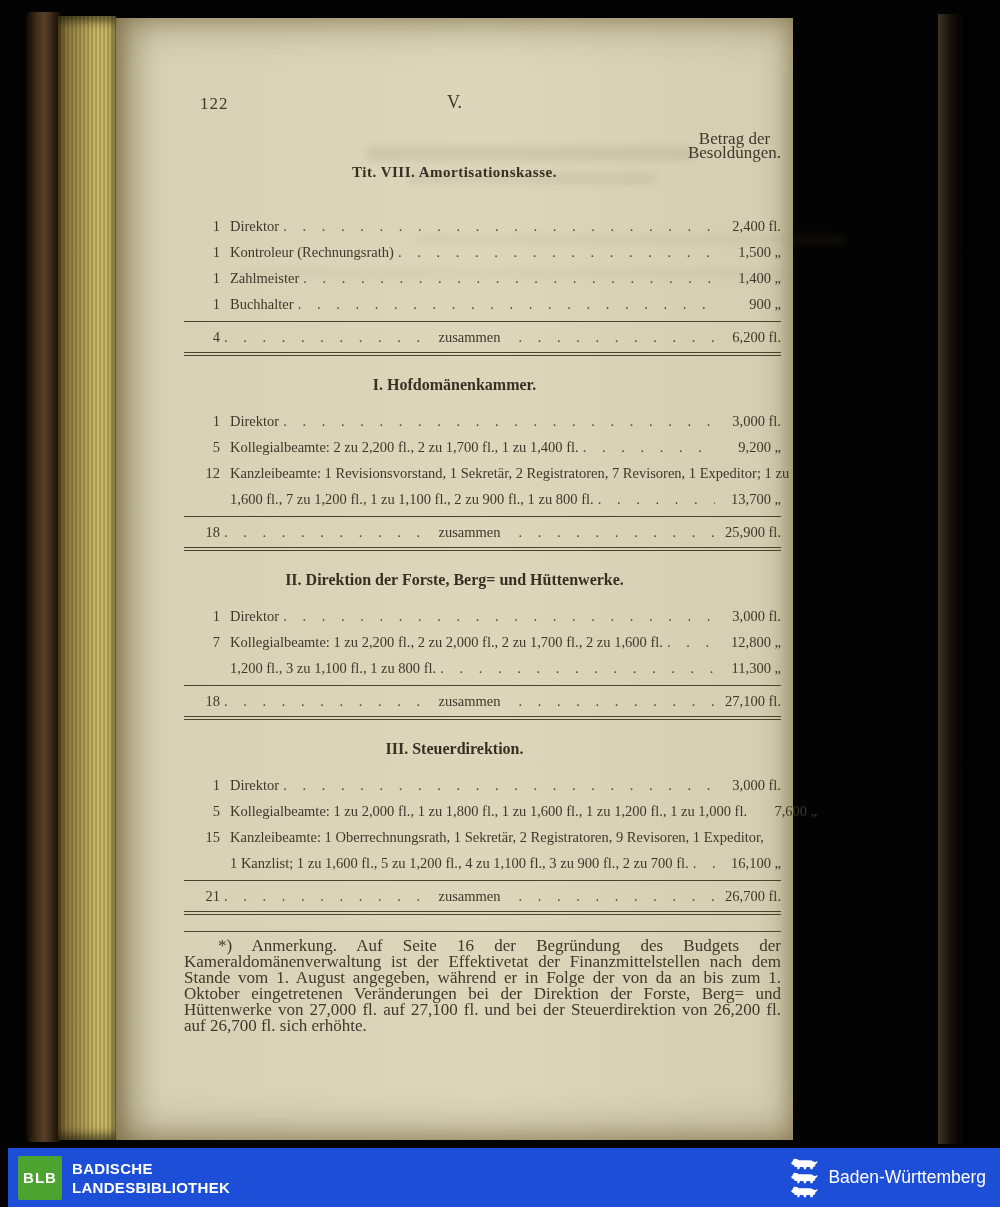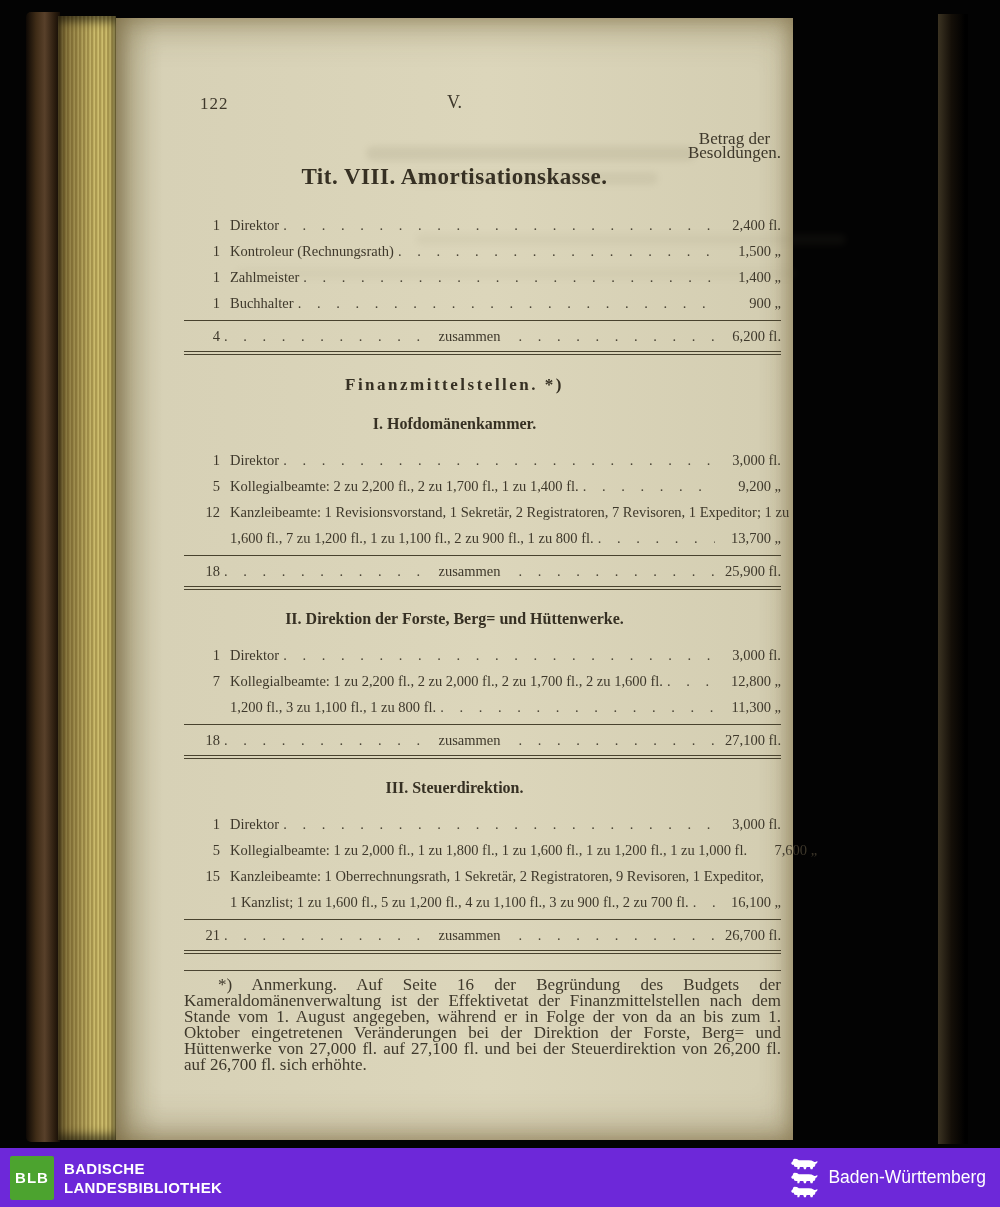--- a/index.html
+++ b/index.html
@@ -30,42 +30,42 @@
   .g3 { top:216px; left:300px; width:430px; height:11px; opacity:.07; }
   .g4 { top:250px; left:120px; width:560px; height:11px; opacity:.06; }
 
   
   .pagenum { position:absolute; left:84px; top:76px; font-size:17px; letter-spacing:1px; }
   .chapter { position:absolute; left:0; top:74px; width:100%; text-align:center; font-size:18px; }
   .amount-head { position:absolute; right:12px; top:114px; font-size:17px; line-height:14px; text-align:center; }
 
   
   .content { position:absolute; top:146px; left:68px; right:12px; font-size:14.5px; }
-  .tbl-title  { font-weight:700; font-size:23px; text-align:center; letter-spacing:.5px; margin:0 -12px 22px -68px; color:#363023; }
+  .tbl-title  { font-weight:700; font-size:15px; text-align:center; letter-spacing:.5px; margin:0 -12px 32px -68px; color:#363023; }
   .group-title{ font-weight:700; font-size:17px; text-align:center; letter-spacing:2.5px; margin:20px -12px 0 -68px; color:#363023; }
   .sec-title  { font-weight:700; font-size:16px; text-align:center; margin:20px -12px 14px -68px; color:#363023; }
 
   .row { display:flex; align-items:baseline; line-height:26px; min-width:0; }
   .cnt { flex:0 0 36px; text-align:right; }
   .lbl { margin-left:10px; white-space:nowrap; }
   .leader { flex:1 1 0; min-width:0; overflow:hidden; white-space:nowrap; margin:0 4px; opacity:.92; }
   .leader::before { content:". . . . . . . . . . . . . . . . . . . . . . . . . . . . . . . . . . . . . . . . . . . . . . . . . . . . . . . . . . . .";
                     letter-spacing:6px; }
   .amt { flex:0 0 auto; min-width:58px; text-align:right; margin-left:4px; }
 
   .total { margin-top:4px; border-top:1.5px solid #48422e; }
   .total .row { padding:2px 0; }
   .zus { margin:0 14px; }
   .dblrule { height:4px; border-top:1.5px solid #48422e; border-bottom:1.5px solid #48422e; margin-bottom:2px; }
 
   .footnote { margin-top:16px; border-top:1px solid #4b4532; padding-top:6px;
               font-size:17px; line-height:16px; text-align:justify; text-indent:34px; }
 
   
-  .footer-bar { position:absolute; left:0; right:0; bottom:0; height:59px; background:#6d28d9;
+  .footer-bar { position:absolute; left:8px; right:0; bottom:0; height:59px; background:#1d4ed8;
                 display:flex; align-items:center; justify-content:space-between; padding:0 14px 0 10px;
                 font-family:"Liberation Sans","DejaVu Sans",sans-serif; color:#fff; }
   .footer-left { display:flex; align-items:center; }
   .blb-logo { width:44px; height:44px; background:#4ca32f; border-radius:2px;
               display:flex; align-items:center; justify-content:center;
               font-weight:700; font-size:15px; letter-spacing:1px; color:#fff; }
   .library-name { margin-left:10px; font-weight:700; font-size:15px; line-height:19px; letter-spacing:.3px; }
   .footer-right { display:flex; align-items:center; gap:10px; }
   .region { font-size:17.5px; font-weight:400; }
   .coa { display:block; }
@@ -123,21 +123,20 @@
         <div class="row">
           <span class="cnt">4</span>
           <span class="leader"></span>
           <span class="zus">zusammen</span>
           <span class="leader"></span>
           <span class="amt">6,200 fl.</span>
         </div>
         <div class="dblrule"></div>
       </div>
 
-      <div class="group-title">Finanzmittelstellen. *)</div>
 
       <div class="sec-title">I. Hofdomänenkammer.</div>
       <div class="row">
         <span class="cnt">1</span>
         <span class="lbl">Direktor</span>
         <span class="leader"></span>
         <span class="amt">3,000 fl.</span>
       </div>
       <div class="row">
         <span class="cnt">5</span>

